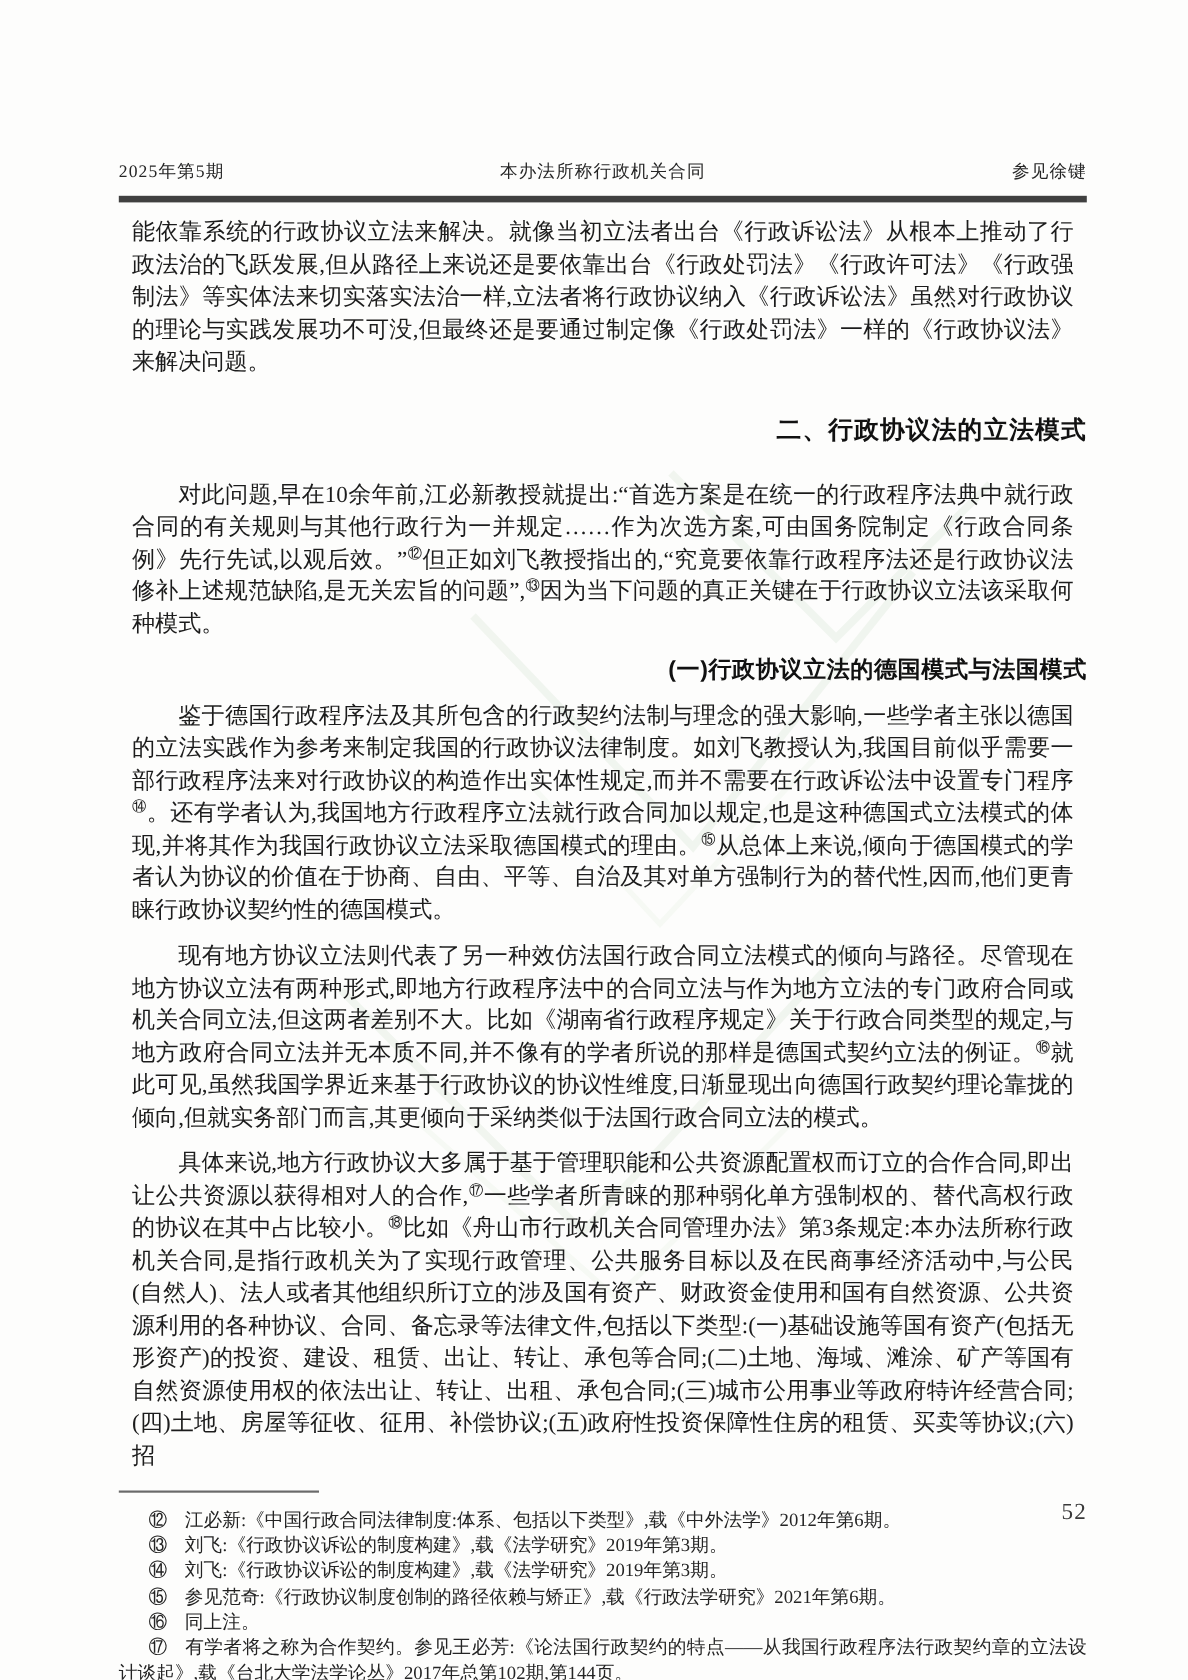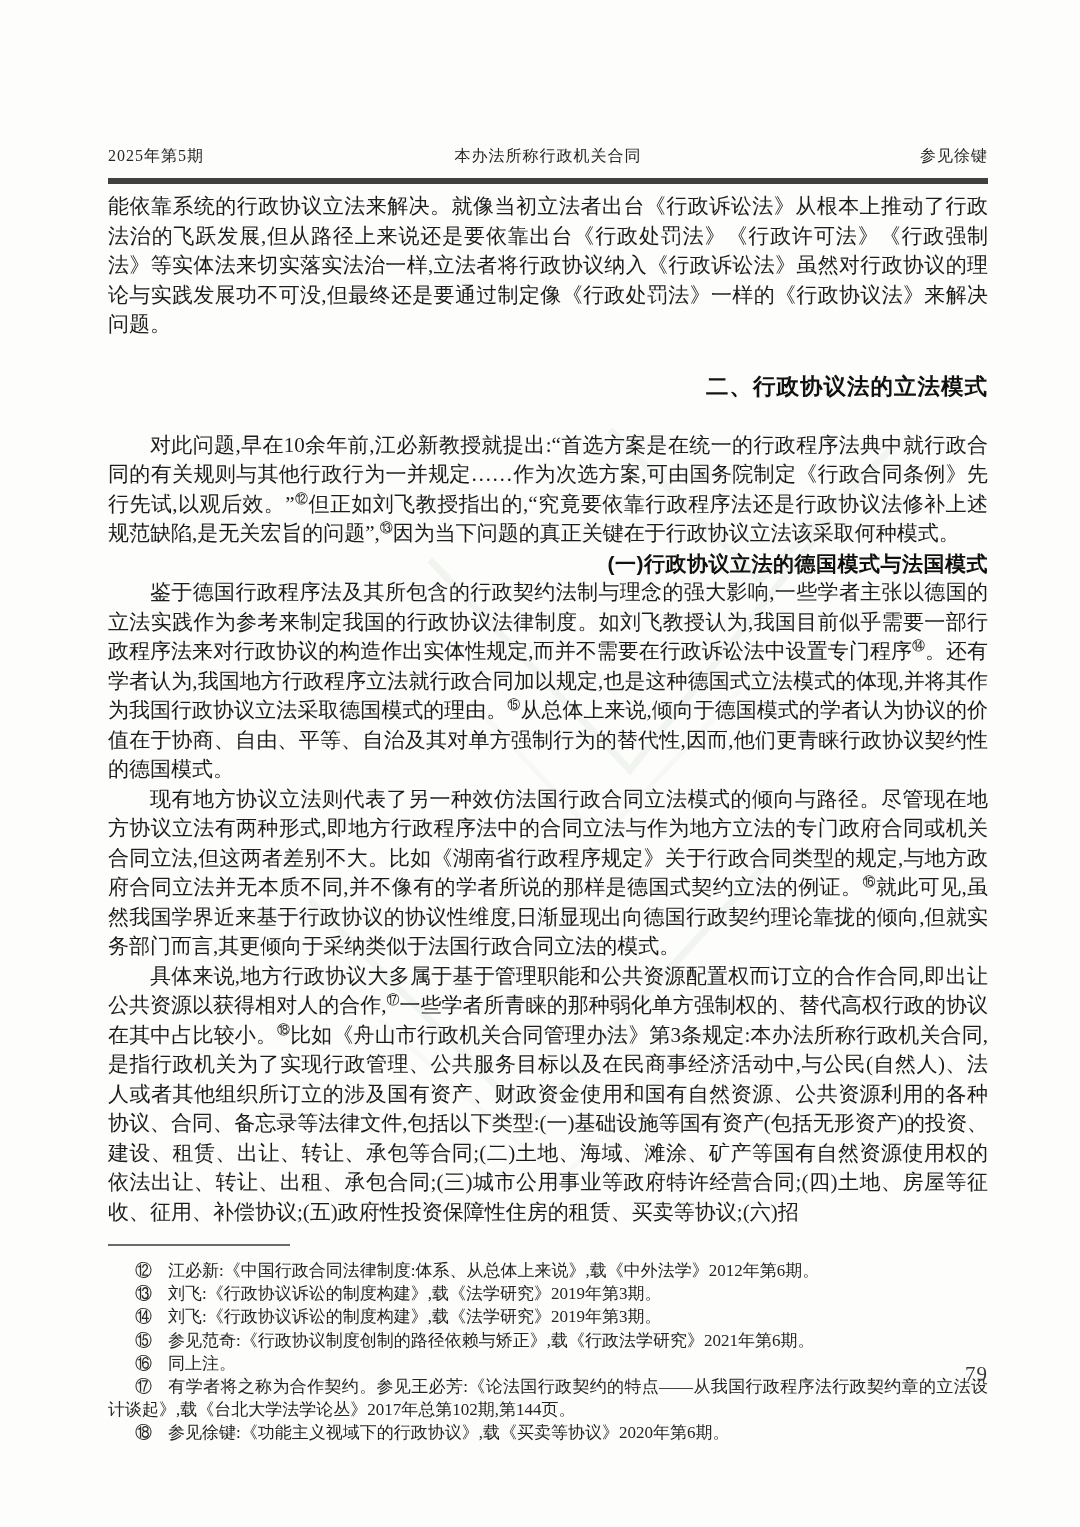--- a/index.html
+++ b/index.html
@@ -27,21 +27,21 @@
     font-size: 16px;
     color: #262626;
     letter-spacing: 1px;
   }
   .header-left  { justify-self: start; }
   .header-center{ justify-self: center; }
   .header-right { justify-self: end; }
 
   main { margin-top: 8px; }
   p.paragraph {
-    margin: 0;
+    margin: 12px;
     font-size: 21px;
     line-height: 29.5px;
     text-align: justify;
     text-justify: inter-ideograph;
     text-indent: 42px;
     color: #1c1c1c;
   }
   p.paragraph.no-indent { text-indent: 0; }
   h2.heading1 {
     font-family: "Liberation Sans", "DejaVu Sans", sans-serif;
@@ -129,24 +129,24 @@
       <p class="paragraph">对此问题,早在10余年前,江必新教授就提出:“首选方案是在统一的行政程序法典中就行政合同的有关规则与其他行政行为一并规定……作为次选方案,可由国务院制定《行政合同条例》先行先试,以观后效。”<sup>⑫</sup>但正如刘飞教授指出的,“究竟要依靠行政程序法还是行政协议法修补上述规范缺陷,是无关宏旨的问题”,<sup>⑬</sup>因为当下问题的真正关键在于行政协议立法该采取何种模式。</p>
       <h3 class="heading2">(一)行政协议立法的德国模式与法国模式</h3>
       <p class="paragraph">鉴于德国行政程序法及其所包含的行政契约法制与理念的强大影响,一些学者主张以德国的立法实践作为参考来制定我国的行政协议法律制度。如刘飞教授认为,我国目前似乎需要一部行政程序法来对行政协议的构造作出实体性规定,而并不需要在行政诉讼法中设置专门程序<sup>⑭</sup>。还有学者认为,我国地方行政程序立法就行政合同加以规定,也是这种德国式立法模式的体现,并将其作为我国行政协议立法采取德国模式的理由。<sup>⑮</sup>从总体上来说,倾向于德国模式的学者认为协议的价值在于协商、自由、平等、自治及其对单方强制行为的替代性,因而,他们更青睐行政协议契约性的德国模式。</p>
       <p class="paragraph">现有地方协议立法则代表了另一种效仿法国行政合同立法模式的倾向与路径。尽管现在地方协议立法有两种形式,即地方行政程序法中的合同立法与作为地方立法的专门政府合同或机关合同立法,但这两者差别不大。比如《湖南省行政程序规定》关于行政合同类型的规定,与地方政府合同立法并无本质不同,并不像有的学者所说的那样是德国式契约立法的例证。<sup>⑯</sup>就此可见,虽然我国学界近来基于行政协议的协议性维度,日渐显现出向德国行政契约理论靠拢的倾向,但就实务部门而言,其更倾向于采纳类似于法国行政合同立法的模式。</p>
       <p class="paragraph">具体来说,地方行政协议大多属于基于管理职能和公共资源配置权而订立的合作合同,即出让公共资源以获得相对人的合作,<sup>⑰</sup>一些学者所青睐的那种弱化单方强制权的、替代高权行政的协议在其中占比较小。<sup>⑱</sup>比如《舟山市行政机关合同管理办法》第3条规定:本办法所称行政机关合同,是指行政机关为了实现行政管理、公共服务目标以及在民商事经济活动中,与公民(自然人)、法人或者其他组织所订立的涉及国有资产、财政资金使用和国有自然资源、公共资源利用的各种协议、合同、备忘录等法律文件,包括以下类型:(一)基础设施等国有资产(包括无形资产)的投资、建设、租赁、出让、转让、承包等合同;(二)土地、海域、滩涂、矿产等国有自然资源使用权的依法出让、转让、出租、承包合同;(三)城市公用事业等政府特许经营合同;(四)土地、房屋等征收、征用、补偿协议;(五)政府性投资保障性住房的租赁、买卖等协议;(六)招</p>
     </main>
 
   <div class="footnote-sep"></div>
 
   <section class="footnotes">
-      <p class="footnote"><span class="fn-num">⑫</span><span>江必新:《中国行政合同法律制度:体系、从总体上来说》,载《中外法学》2012年第6期。</span></p>
+      <p class="footnote"><span class="fn-num">⑫</span><span>江必新:《中国行政合同法律制度:体系、包括以下类型》,载《中外法学》2012年第6期。</span></p>
       <p class="footnote"><span class="fn-num">⑬</span><span>刘飞:《行政协议诉讼的制度构建》,载《法学研究》2019年第3期。</span></p>
       <p class="footnote"><span class="fn-num">⑭</span><span>刘飞:《行政协议诉讼的制度构建》,载《法学研究》2019年第3期。</span></p>
       <p class="footnote"><span class="fn-num">⑮</span><span>参见范奇:《行政协议制度创制的路径依赖与矫正》,载《行政法学研究》2021年第6期。</span></p>
       <p class="footnote"><span class="fn-num">⑯</span><span>同上注。</span></p>
       <p class="footnote"><span class="fn-num">⑰</span><span>有学者将之称为合作契约。参见王必芳:《论法国行政契约的特点——从我国行政程序法行政契约章的立法设计谈起》,载《台北大学法学论丛》2017年总第102期,第144页。</span></p>
       <p class="footnote"><span class="fn-num">⑱</span><span>参见徐键:《功能主义视域下的行政协议》,载《买卖等协议》2020年第6期。</span></p>
     </section>
 
 </div>
 
-<div class="page-number">79</div>
+<div class="page-number">52</div>
 
 </body></html>

